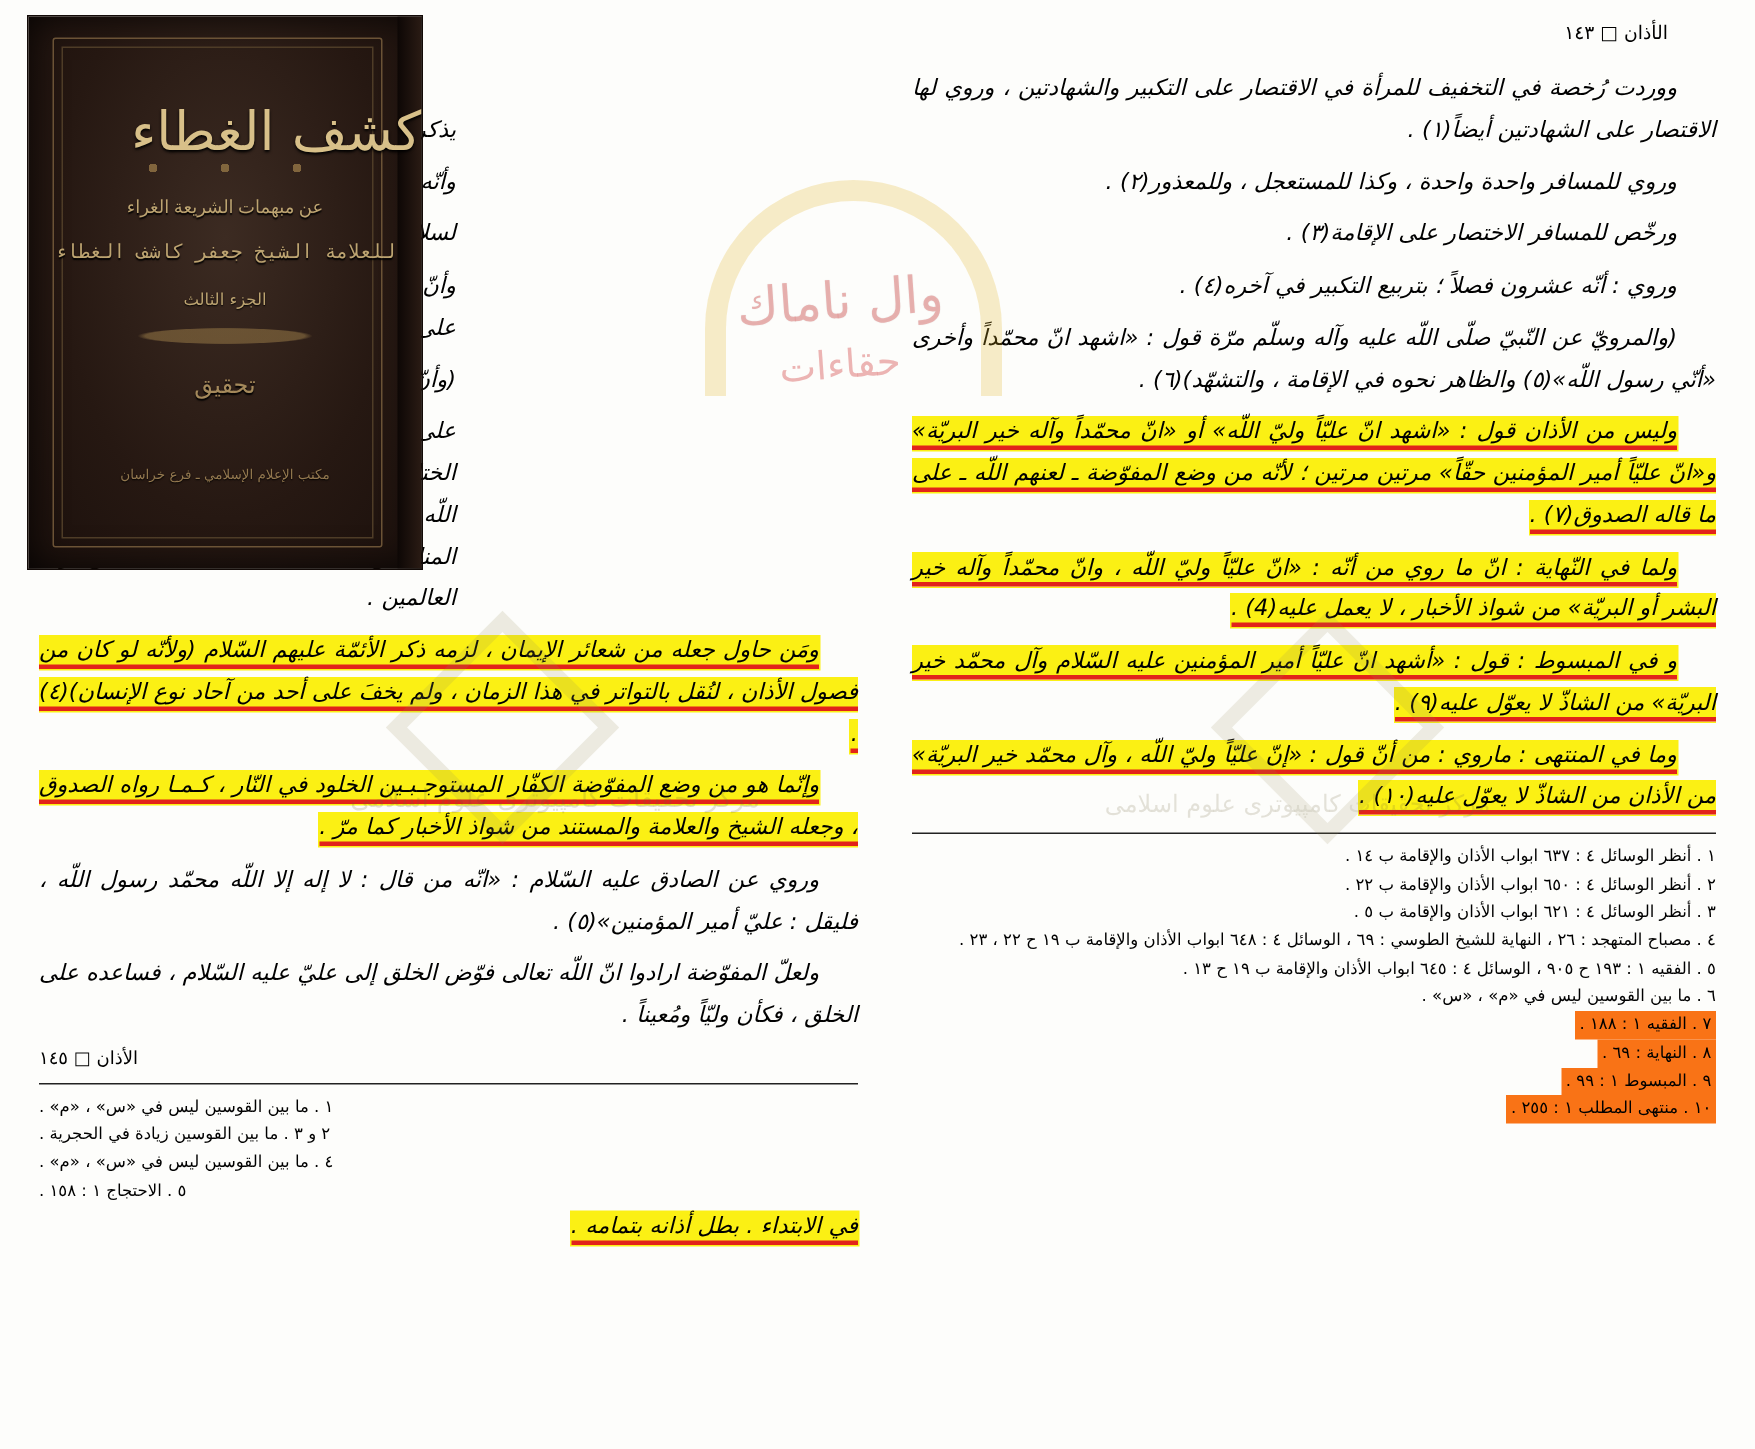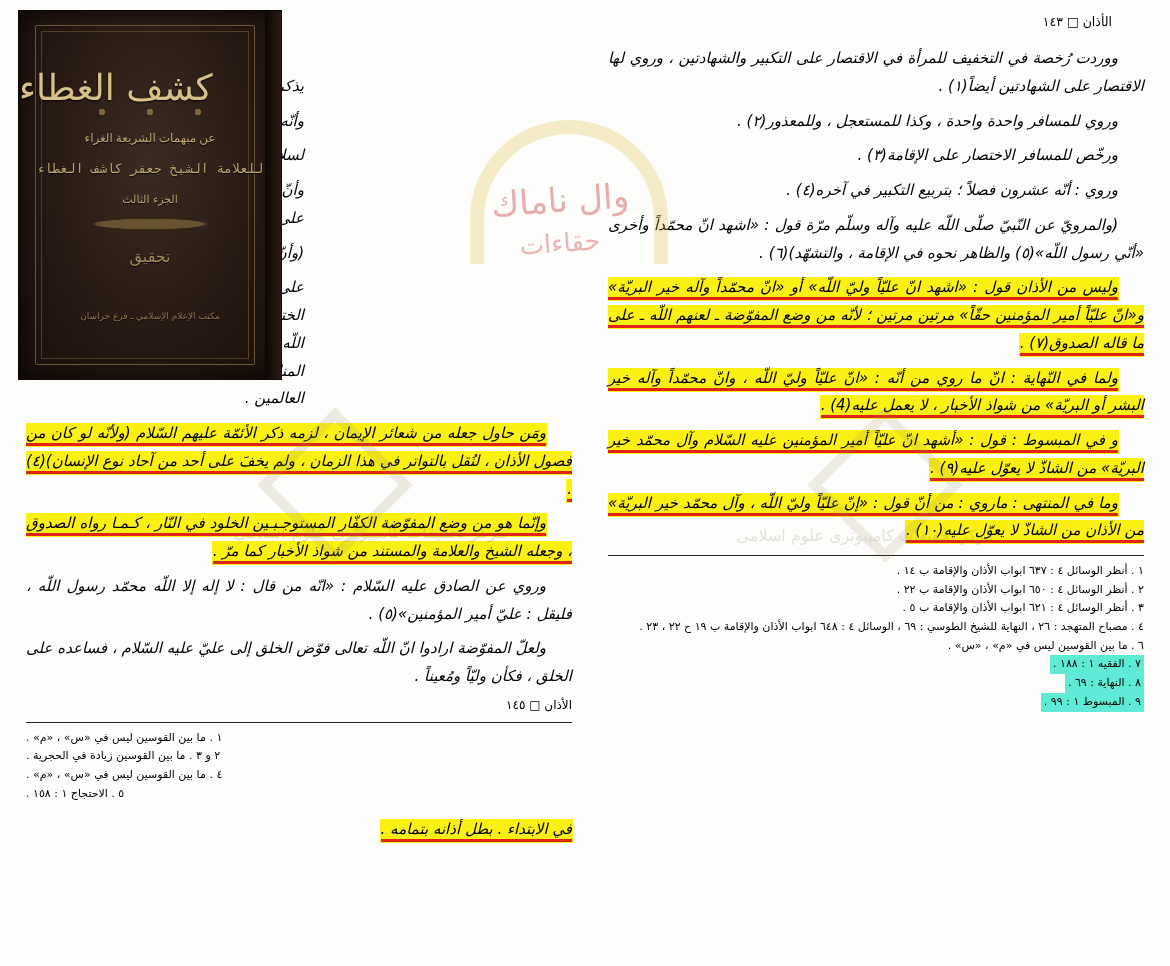--- a/index.html
+++ b/index.html
@@ -65,21 +65,21 @@
     border: 1px solid #6b5336;
     border-radius: 2px;
   }
   .cover .frame::after {
     content: "";
     position: absolute; inset: 5px;
     border: 1px solid #4e3c27;
   }
   .cover .ctitle {
     position: absolute; top: 56px; left: 0; right: 0;
-    text-align: left;
+    text-align: right;
     color: #d8c089;
     font-size: 36px;
     font-family: "DejaVu Serif", "Liberation Serif", serif;
     text-shadow: 0 1px 2px #000;
     letter-spacing: 1px;
   }
   .cover .csub1, .cover .csub2, .cover .csub3, .cover .csub4, .cover .csub5 {
     position: absolute; left: 0; right: 0; text-align: center;
     color: #bda471; text-shadow: 0 1px 1px #000;
     font-family: "DejaVu Serif", "Liberation Serif", serif;
@@ -134,26 +134,26 @@
     border: 0; border-top: 1px solid #222;
     margin: 10px 0 6px 0;
   }
   .fn {
     font-size: 11px;
     line-height: 1.7;
     margin: 0;
     text-align: right;
   }
   .fn.left { text-align: left; direction: rtl; }
-  .fnbox-hl { background: #5eead4; display: inline-block; padding: 0 3px; }
+  .fnbox-hl { background: #f97316; display: inline-block; padding: 0 3px; }
 
   
   .subhead {
     font-size: 12px;
-    text-align: right;
+    text-align: left;
     margin: 6px 0 4px 0;
   }
 
   
   .wm {
     position: absolute;
     pointer-events: none;
     user-select: none;
     z-index: 4;
   }
@@ -271,20 +271,24 @@
     </p>
     <p class="fn">
       <span>٣ .</span>
       <span>أنظر الوسائل ٤ : ٦٢١ ابواب الأذان والإقامة ب ٥ .</span>
     </p>
     <p class="fn">
       <span>٤ .</span>
       <span>مصباح المتهجد : ٢٦ ، النهاية للشيخ الطوسي : ٦٩ ، الوسائل ٤ : ٦٤٨ ابواب الأذان والإقامة ب ١٩ ح ٢٢ ، ٢٣ .</span>
     </p>
     <p class="fn">
+      <span>٥ .</span>
+      <span>الفقيه ١ : ١٩٣ ح ٩٠٥ ، الوسائل ٤ : ٦٤٥ ابواب الأذان والإقامة ب ١٩ ح ١٣ .</span>
+    </p>
+    <p class="fn">
       <span>٦ .</span>
       <span>ما بين القوسين ليس في «م» ، «س» .</span>
     </p>
     <p class="fn">
       <span class="fnbox-hl">
         <span>٧ .</span>
         <span>الفقيه ١ : ١٨٨ .</span>
       </span>
     </p>
     <p class="fn">
@@ -292,20 +296,26 @@
         <span>٨ .</span>
         <span>النهاية : ٦٩ .</span>
       </span>
     </p>
     <p class="fn">
       <span class="fnbox-hl">
         <span>٩ .</span>
         <span>المبسوط ١ : ٩٩ .</span>
       </span>
     </p>
+    <p class="fn">
+      <span class="fnbox-hl">
+        <span>١٠ .</span>
+        <span>منتهى المطلب ١ : ٢٥٥ .</span>
+      </span>
+    </p>
   </div>
 
   <div class="col col-left">
 
     <div class="colhead left">١٤٤ □ كشف الغطاء / ج ٣</div>
 
     <div class="floatbox"></div>
 
     <p class="t ind">
       <span>ثمّ إنّ خروجه من الأذان من المقطوع لم يذكره ذاكر بكتاب ، ولافاه به أحد من قد</span>
@@ -357,21 +367,21 @@
     </p>
     <p class="fn left">
       <span>٤ .</span>
       <span>ما بين القوسين ليس في «س» ، «م» .</span>
     </p>
     <p class="fn left">
       <span>٥ .</span>
       <span>الاحتجاج ١ : ١٥٨ .</span>
     </p>
 
-    <p class="t" style="margin-top:12px">
+    <p class="t" style="">
       <span class="hl ur">في الابتداء . بطل أذانه بتمامه .</span>
     </p>
   </div>
 
   <div class="cover">
     <div class="spine"></div>
     <div class="frame"></div>
     <div class="orn"></div>
     <div class="ctitle">كشف الغطاء</div>
     <div class="csub1">عن مبهمات الشريعة الغراء</div>

